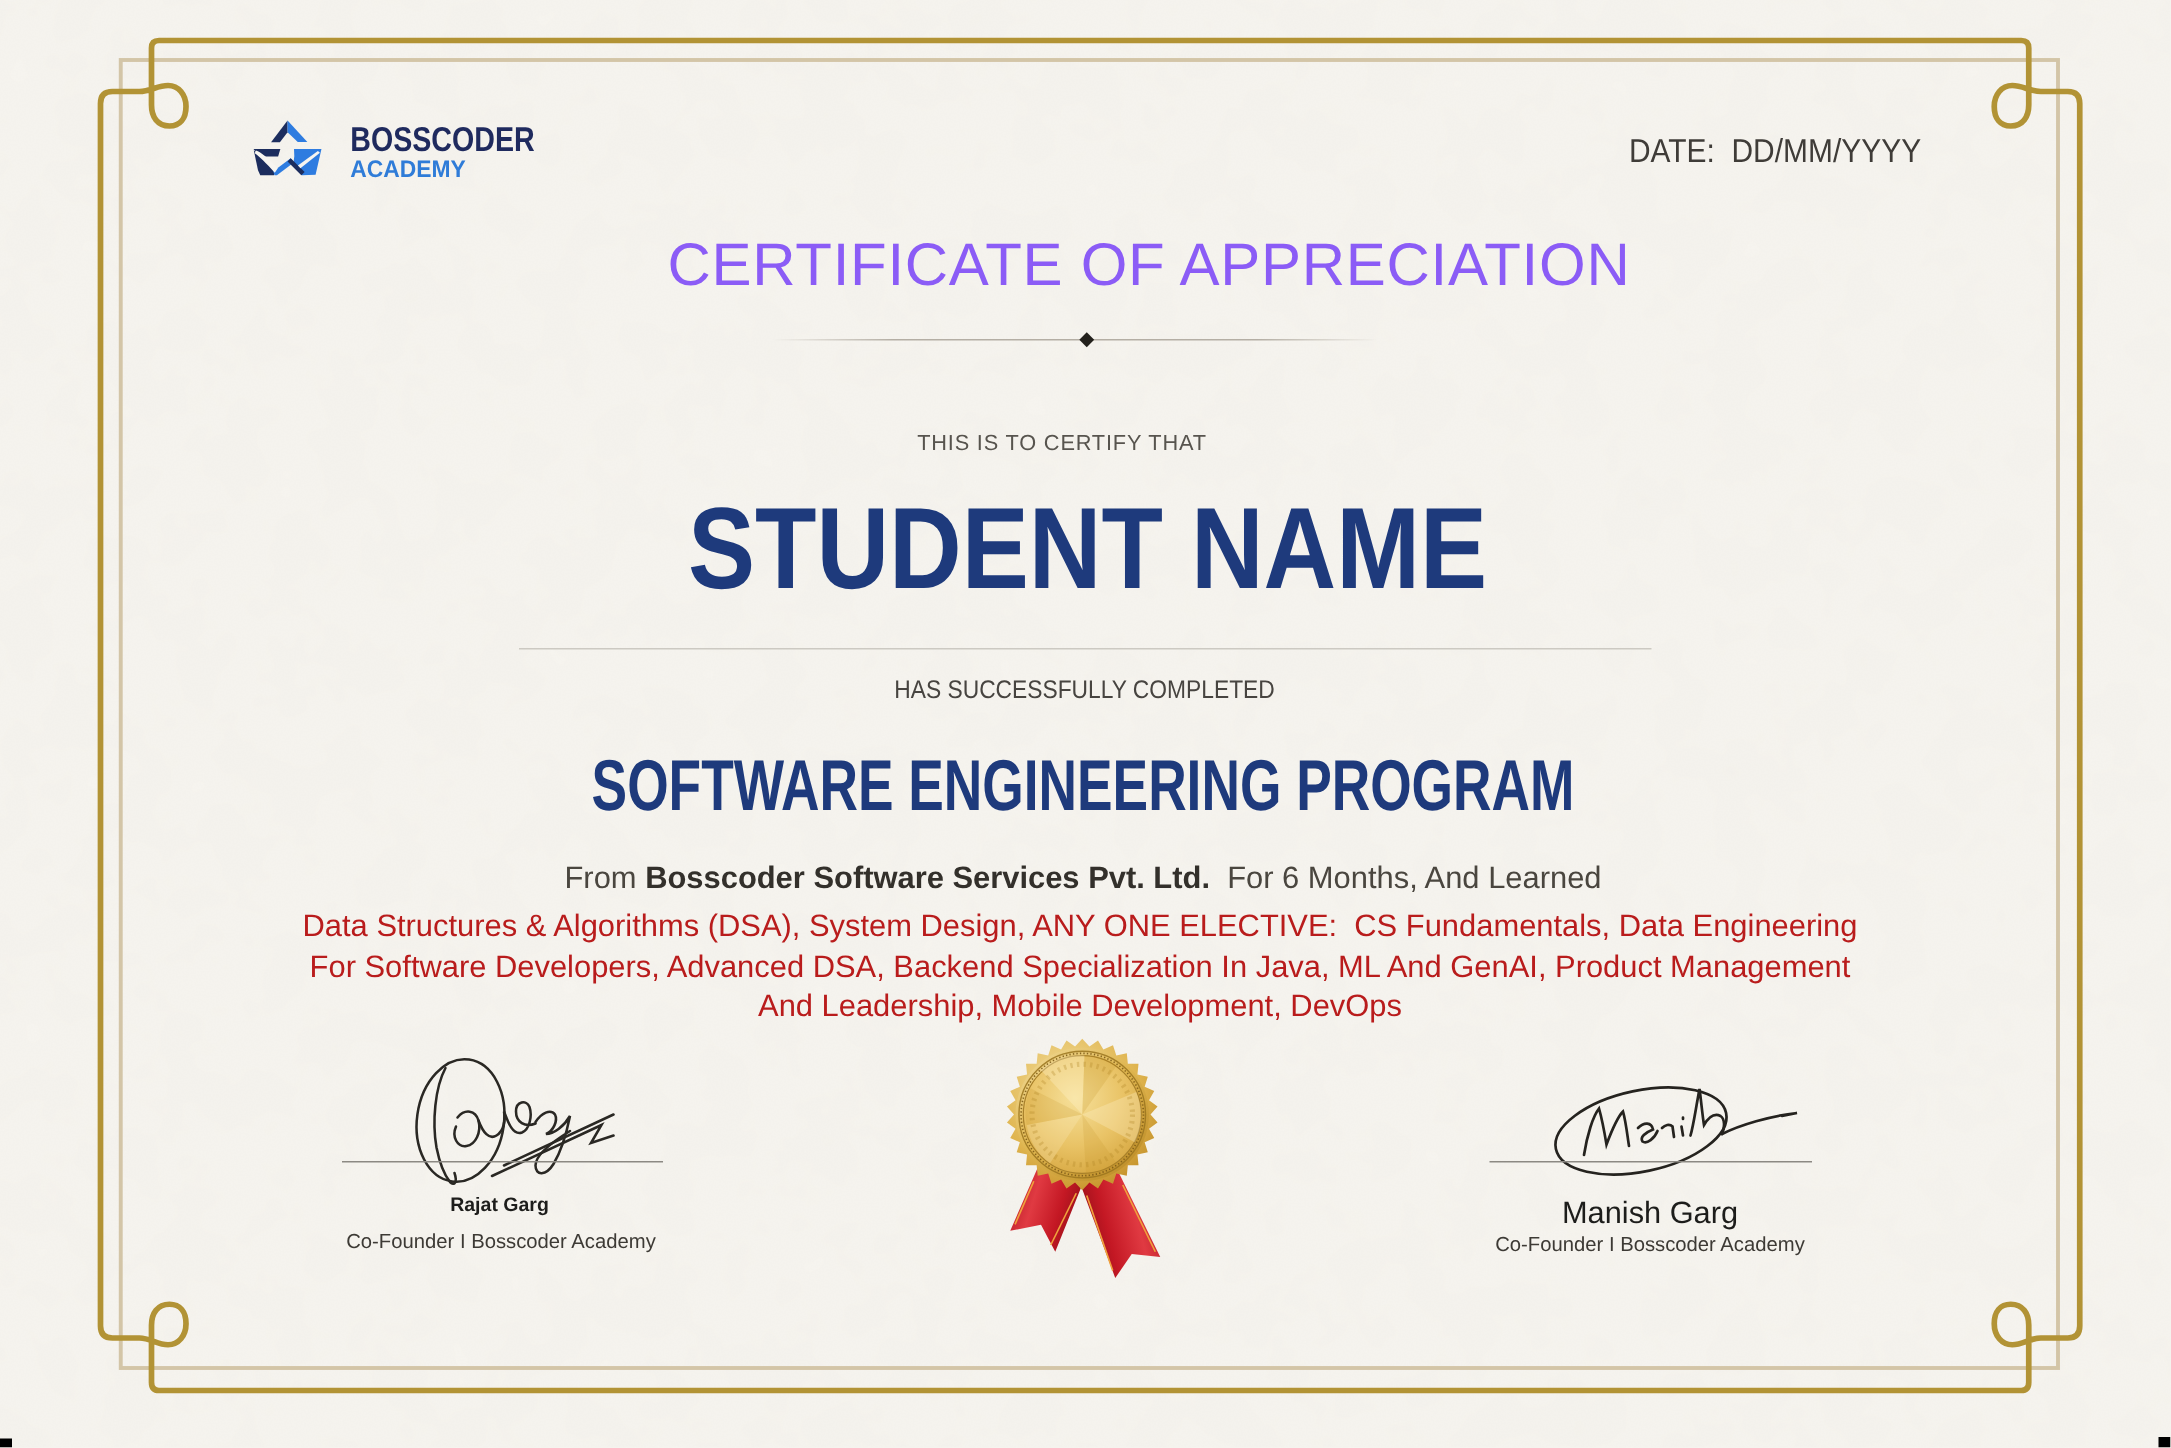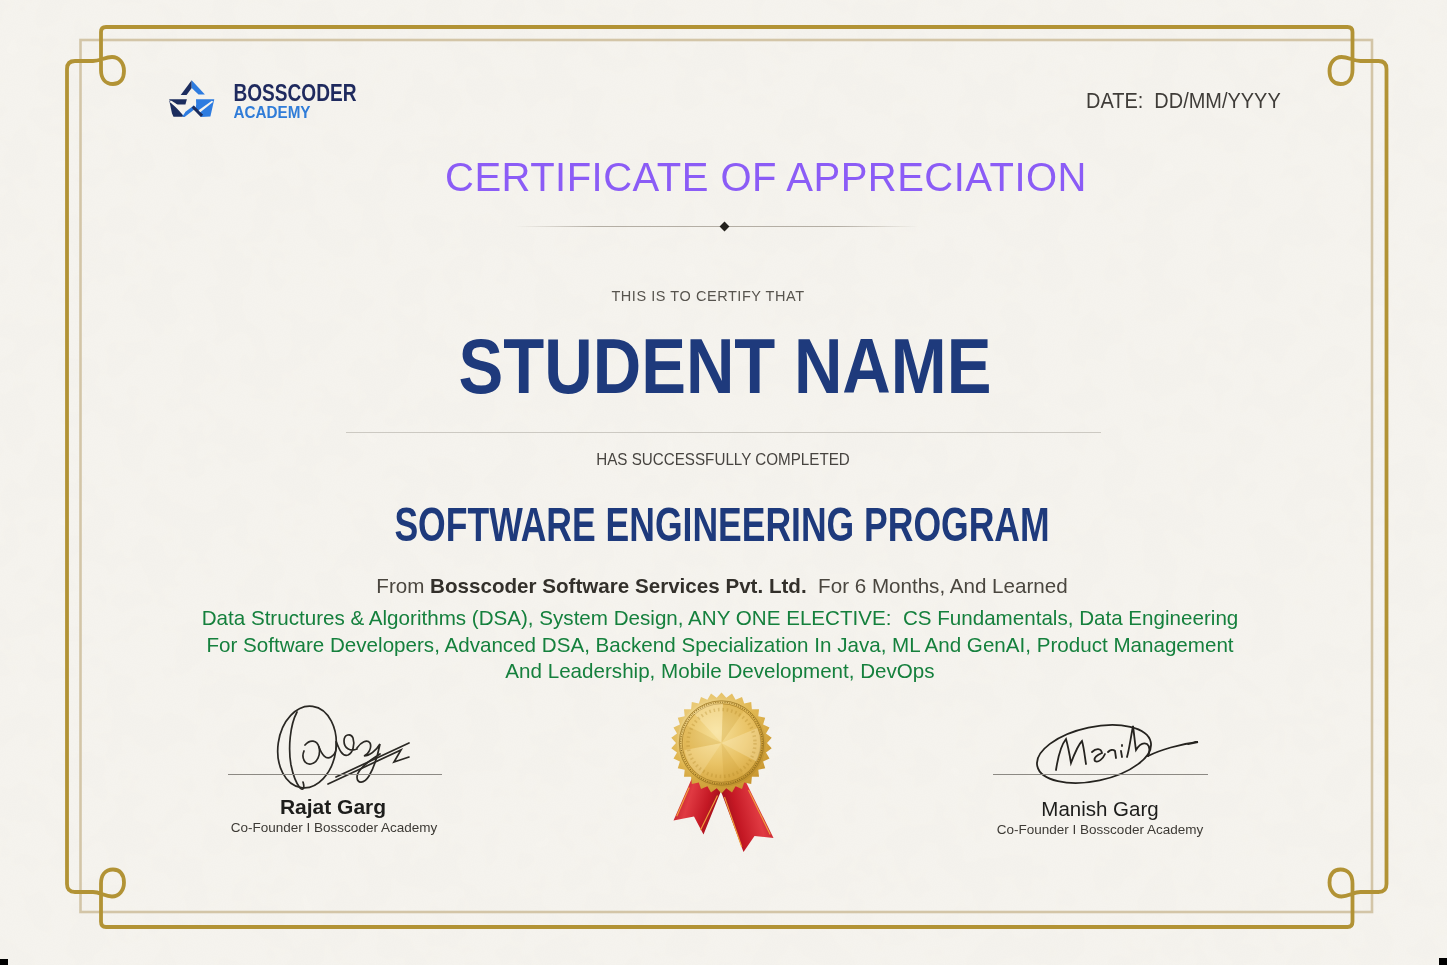--- a/index.html
+++ b/index.html
@@ -81,21 +81,21 @@
 <div class="abs ctr" style="left:725px;top:322px;font-size:77px;font-weight:bold;color:#1e3a7c;letter-spacing:0;transform:translateX(-50%) scaleX(0.871);">STUDENT NAME</div>
 
 <div class="abs" style="left:346px;top:432px;width:755px;height:1px;background:#ccc9c2;"></div>
 
 <div class="abs ctr" style="left:723px;top:450px;font-size:17px;color:#474440;letter-spacing:0;transform:translateX(-50%) scaleX(0.894);">HAS SUCCESSFULLY COMPLETED</div>
 
 <div class="abs ctr" style="left:722px;top:497px;font-size:48px;font-weight:bold;color:#1e3a7c;letter-spacing:0;transform:translateX(-50%) scaleX(0.74);">SOFTWARE ENGINEERING PROGRAM</div>
 
 <div class="abs ctr" style="left:722px;top:574px;font-size:20.6px;color:#4a463f;">From <b style="color:#33302b;text-align:center;">Bosscoder Software Services Pvt. Ltd.</b> &nbsp;For 6 Months, And Learned</div>
 
-<div class="abs ctr" style="left:720px;top:605px;font-size:20.6px;color:#15803d;line-height:26.6px;text-align:center;">
+<div class="abs ctr" style="left:720px;top:605px;font-size:20.6px;color:#b91c1c;line-height:26.6px;text-align:center;">
 Data Structures &amp; Algorithms (DSA), System Design, ANY ONE ELECTIVE:&nbsp; CS Fundamentals, Data Engineering<br>
 For Software Developers, Advanced DSA, Backend Specialization In Java, ML And GenAI, Product Management<br>
 And Leadership, Mobile Development, DevOps
 </div>
 
 <svg class="abs" style="left:640px;top:670px" width="180" height="200" viewBox="640 670 180 200">
   <defs>
     <linearGradient id="ribL" x1="0" y1="0" x2="1" y2="0.35">
       <stop offset="0" stop-color="#b01320"></stop>
         <stop offset="0.4" stop-color="#e03a42"></stop>
@@ -157,21 +157,21 @@
 <svg class="abs" style="left:220px;top:695px" width="230" height="110" viewBox="220 695 230 110" fill="none" stroke="#2a2824" stroke-width="1.7" stroke-linecap="round">
   <ellipse cx="307" cy="747" rx="29" ry="41" transform="rotate(8 307 747)"></ellipse>
   <path d="M297,712 C290,725 288,748 291,765 C293,775 296,783 300,788 C303,791 305,788 303,782"></path>
   <path d="M305,745 C310,739 317,740 319,747 C321,755 317,763 311,764 C305,765 301,758 304,751"></path>
   <path d="M319,747 C322,755 326,760 331,757 C336,754 337,747 336,741 C339,749 342,757 348,755 C353,753 355,744 353,738 C351,733 344,734 344,741 C344,748 350,752 357,749"></path>
   <path d="M357,748 C361,742 367,739 370,743 C372,747 369,754 364,756 C369,756 376,751 380,744 C378,754 375,766 369,776 C364,784 357,784 357,777 C357,770 367,762 380,754"></path>
   <path d="M336,777 L409,743"></path>
   <path d="M328,784 L401,750 L394,762 L409,757"></path>
 </svg>
 <div class="abs" style="left:228px;top:774px;width:214px;height:1px;background:#8c8983;"></div>
-<div class="abs ctr" style="left:333px;top:795px;font-size:21px;font-weight:bold;color:#1d1d1b;">Rajat Garg</div>
+<div class="abs ctr" style="left:333px;top:795px;font-size:13px;font-weight:bold;color:#1d1d1b;">Rajat Garg</div>
 <div class="abs ctr" style="left:334px;top:820px;font-size:13.5px;color:#3d3a35;">Co-Founder I Bosscoder Academy</div>
 
 <svg class="abs" style="left:1010px;top:700px" width="220" height="100" viewBox="1010 700 220 100" fill="none" stroke="#25231f" stroke-width="1.8" stroke-linecap="round">
   <ellipse cx="1094" cy="754" rx="58" ry="27" transform="rotate(-12 1094 754)"></ellipse>
   <path d="M1056,770 C1058,757 1062,744 1066,739 C1068,746 1070,757 1071,763 C1074,755 1078,745 1082,741 C1084,748 1085,758 1086,764"></path>
   <path d="M1092,752 C1096,748 1101,748 1102,753 C1097,755 1093,758 1095,761 C1098,763 1103,759 1105,754"></path>
   <path d="M1108,752 C1110,750 1113,749 1115,751 L1116,758"></path>
   <path d="M1121,751 L1122,757 M1122,745 L1122,746"></path>
   <path d="M1127,757 C1129,750 1130,742 1133,726 C1134,733 1135,744 1136,750 C1139,745 1143,742 1147,744 C1150,746 1150,752 1148,756"></path>
   <path d="M1148,756 C1160,750 1180,744 1198,742 L1188,744"></path>

